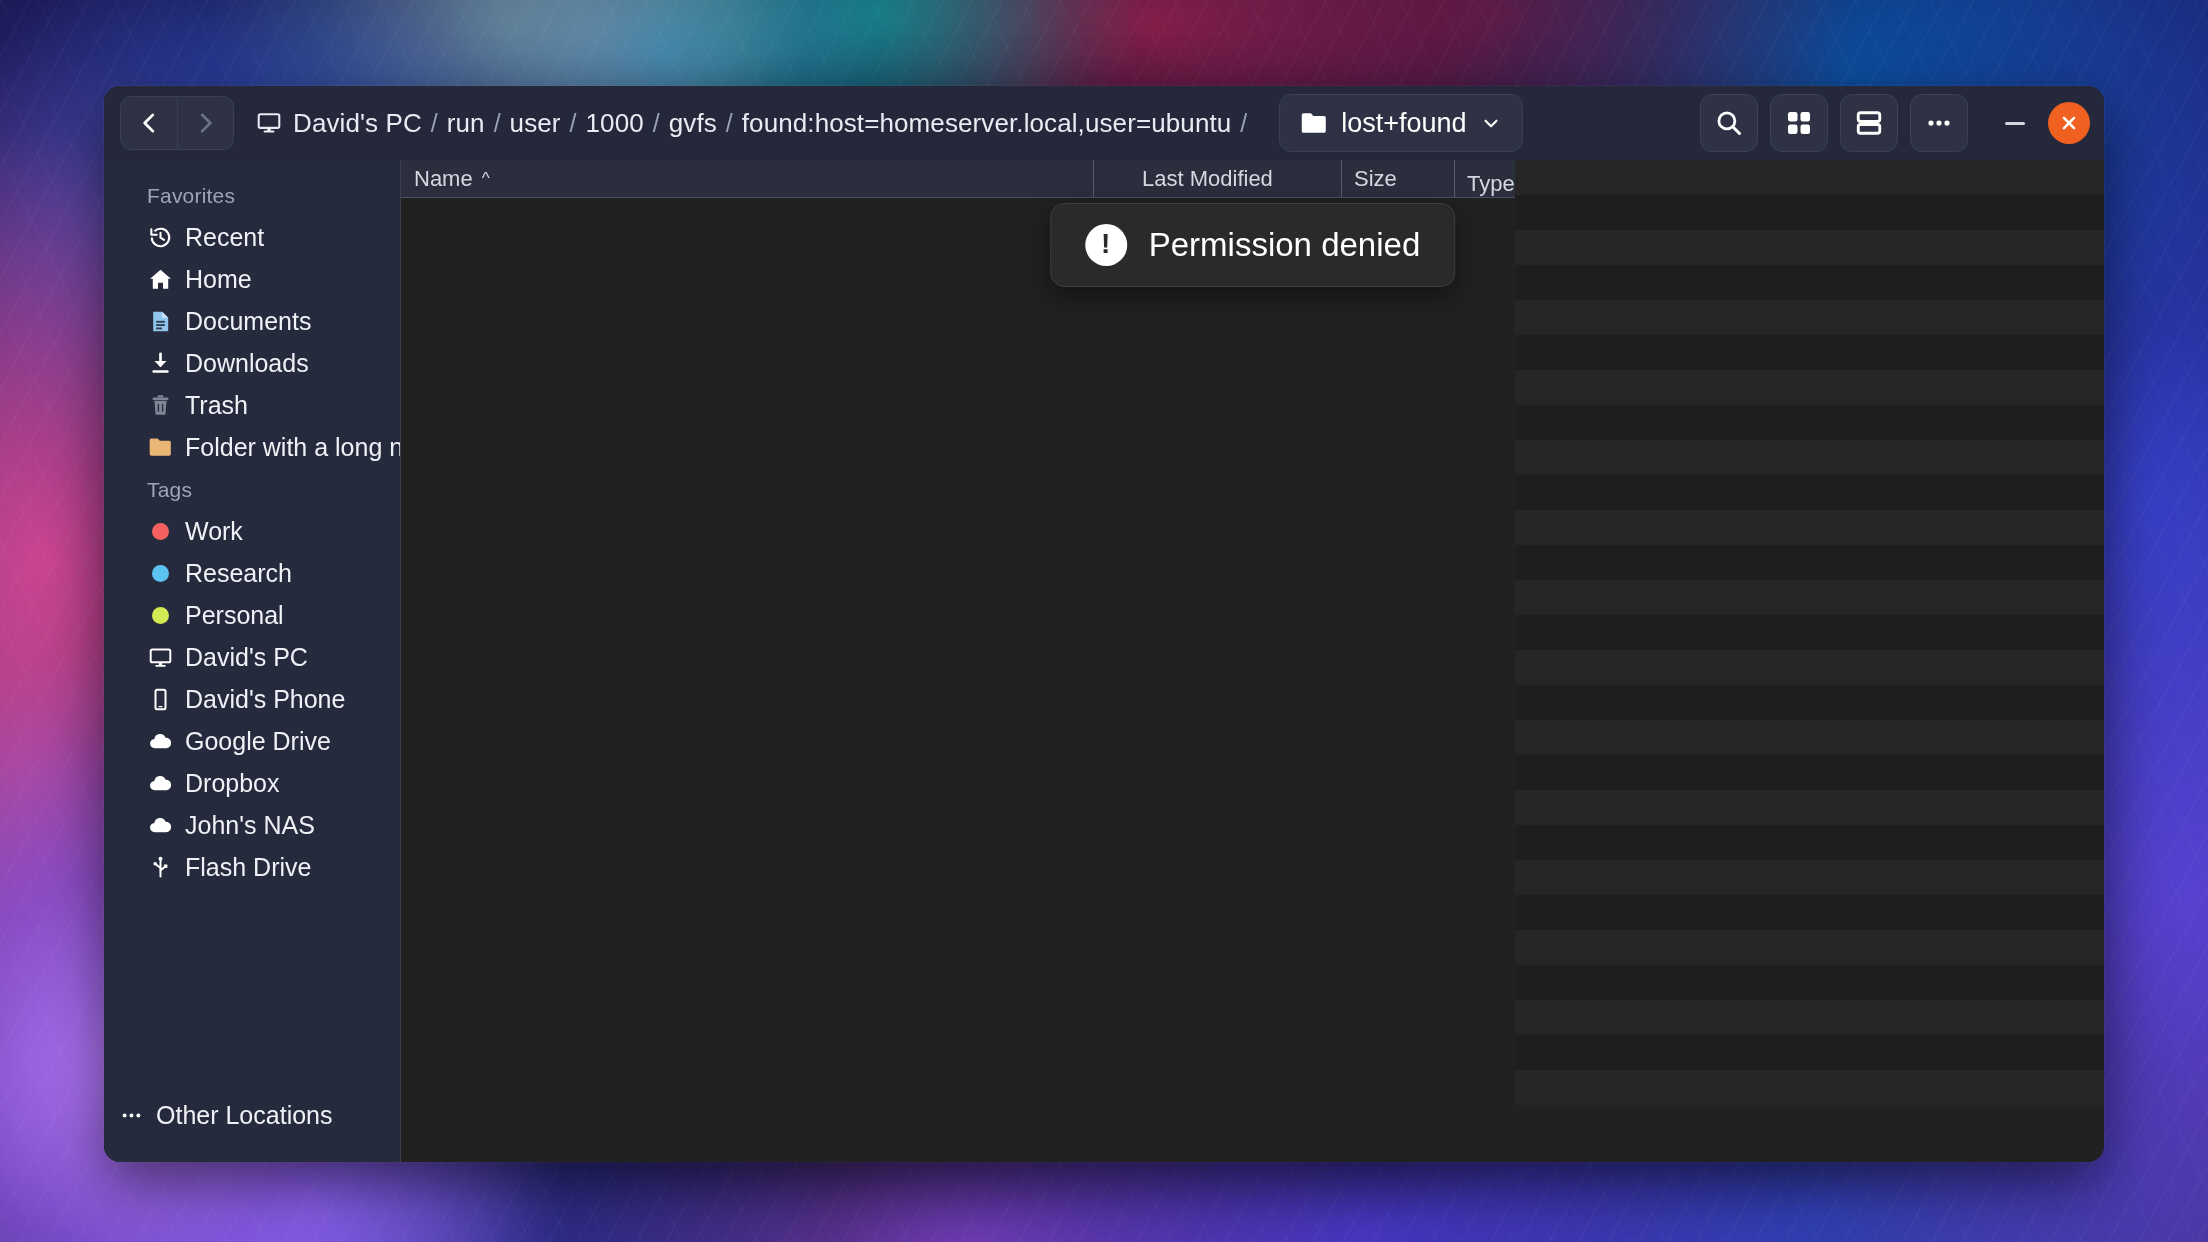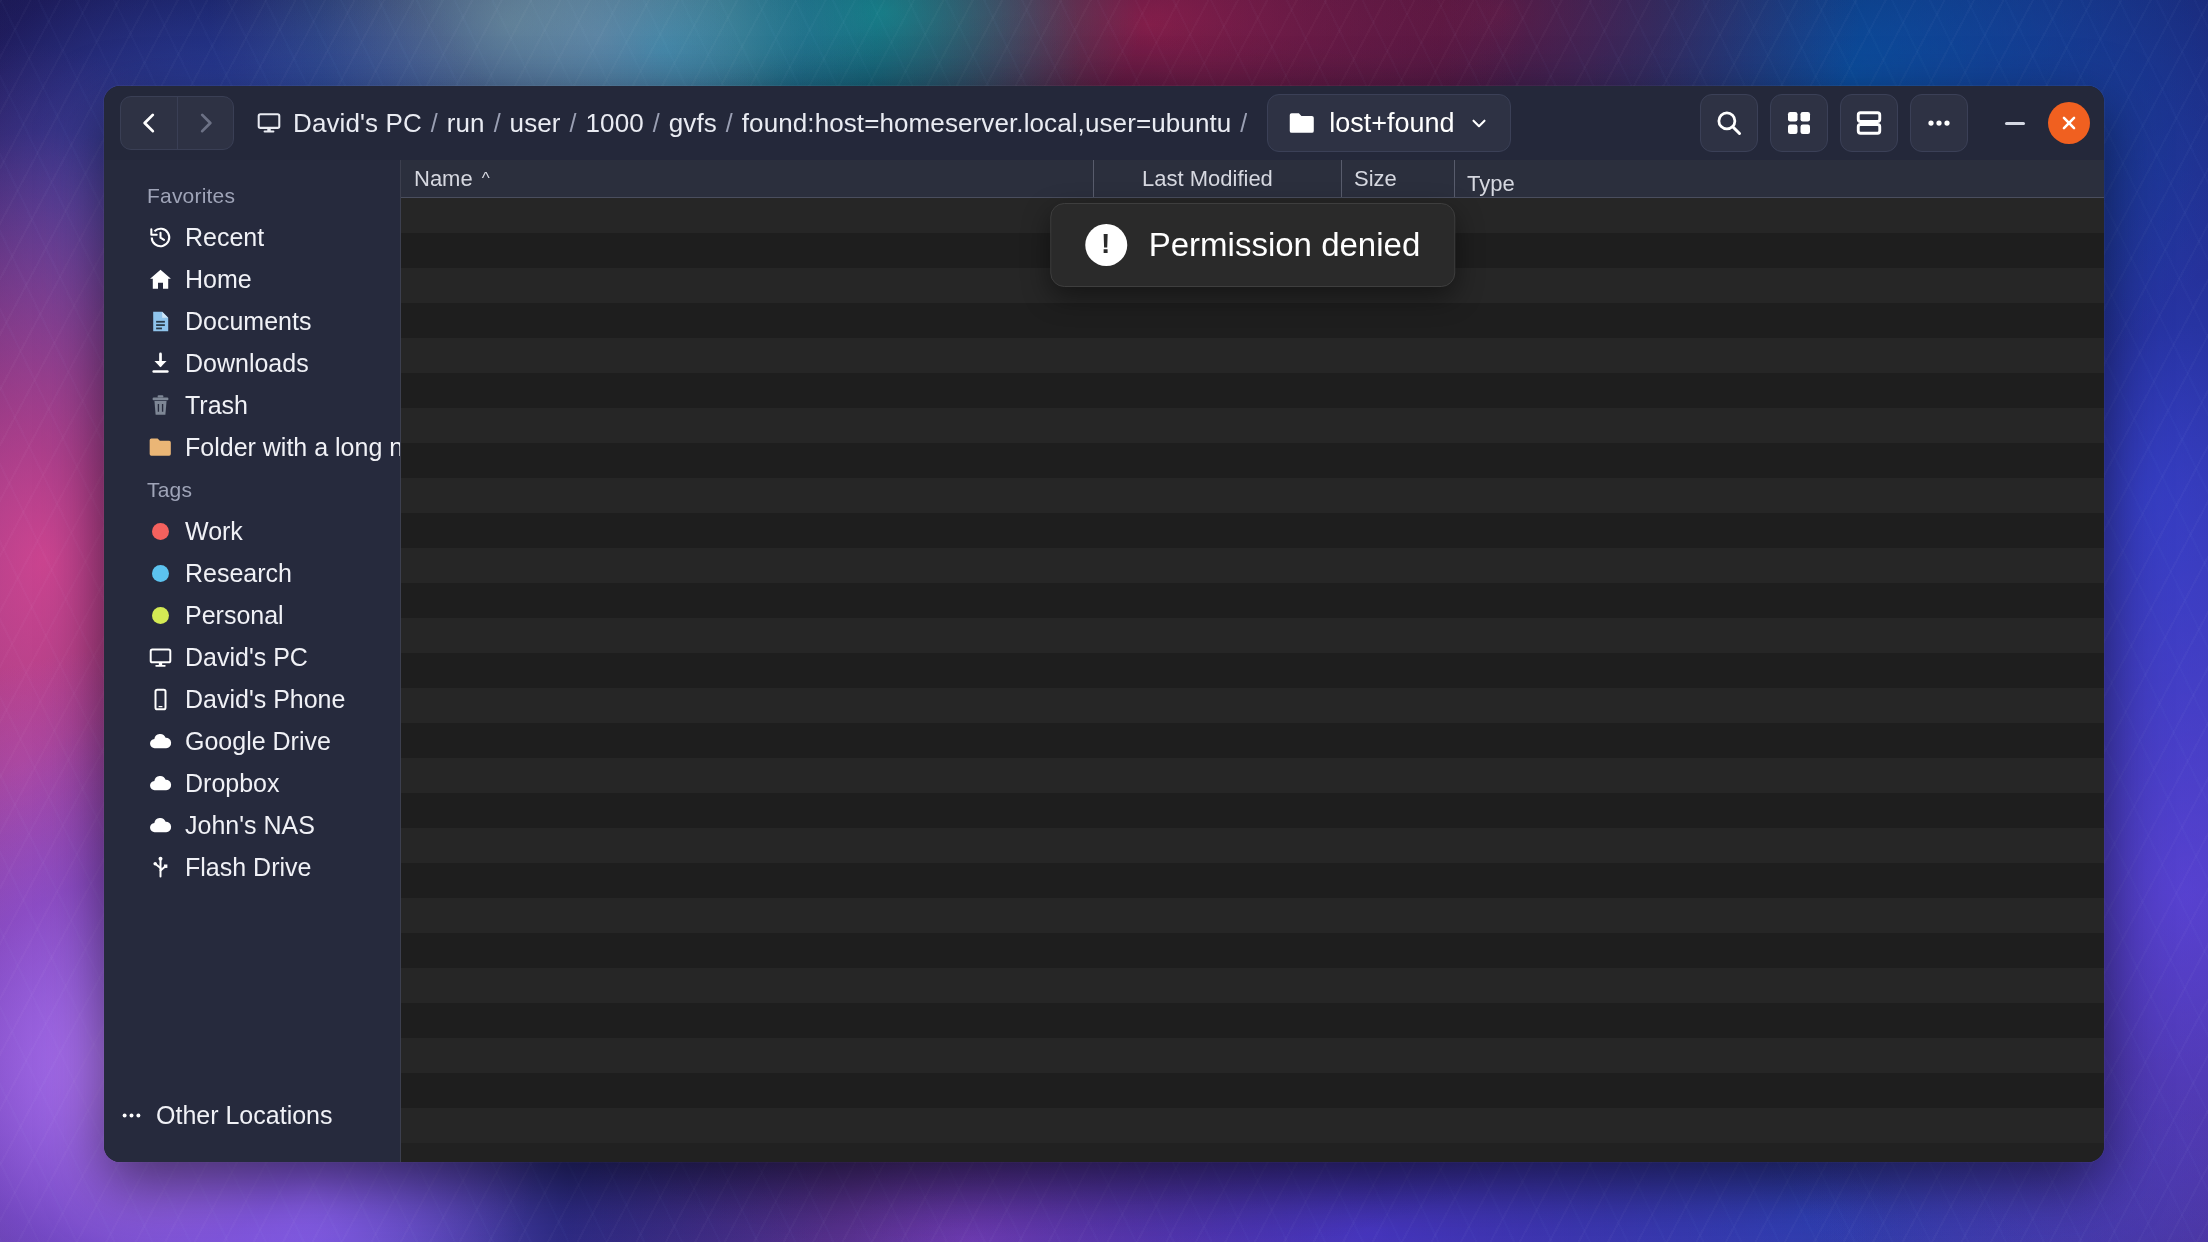--- a/index.html
+++ b/index.html
@@ -122,21 +122,21 @@
   .foldersel {
     display: flex;
     align-items: center;
     gap: 13px;
     height: 58px;
     padding: 0 20px;
     background: #2e3244;
     border: 1px solid #3b4057;
     border-radius: 12px;
     cursor: pointer;
-    margin-left: 8px;
+    margin-left: 20px;
   }
   .foldersel .label { color: #ffffff; font-size: 27px; }
 
   .spacer { flex: 1 1 auto; }
 
   .iconbtn {
     width: 58px; height: 58px;
     background: #2e3244;
     border: 1px solid #3b4057;
     border-radius: 12px;
@@ -197,21 +197,21 @@
   }
   .sb-item .txt { overflow: hidden; }
   .dot { width: 17px; height: 17px; border-radius: 50%; }
   .sb-bottom { padding: 0 0 26px 0; }
 
   
   #filearea {
     flex: 1 1 auto;
     background: #212121;
     display: flex;
-    flex-direction: column;
+    flex-direction: row;
     min-width: 0;
     position: relative;
     border-left: 1px solid #3c3f4e;
   }
   #colheaders {
     height: 38px;
     flex: 0 0 38px;
     display: flex;
     align-items: center;
     background: #2b2f3d;

